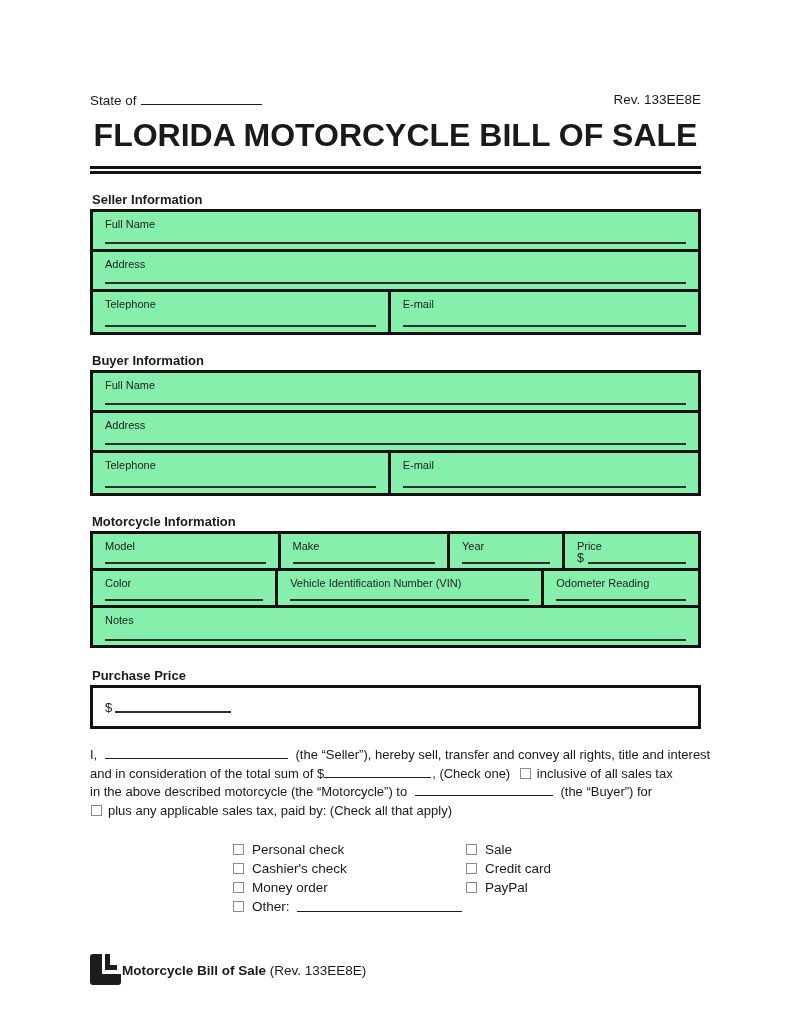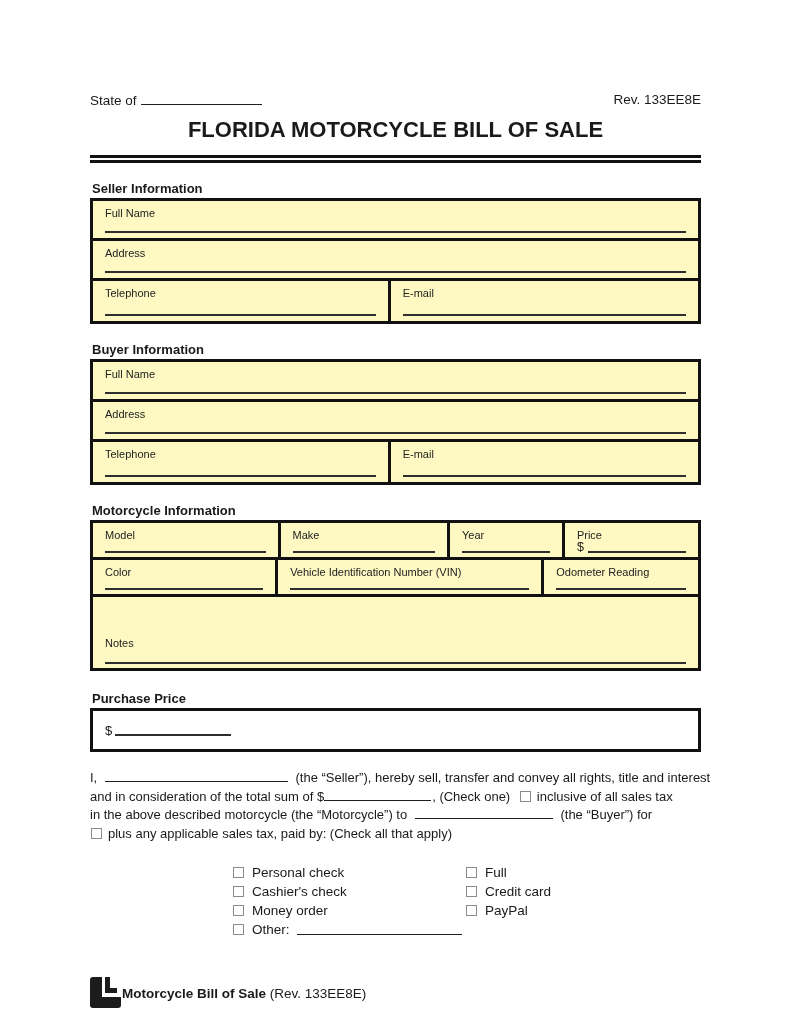--- a/index.html
+++ b/index.html
@@ -9,38 +9,38 @@
     font-family: "Liberation Sans", "DejaVu Sans", sans-serif;
     color: #1a1a1a;
   }
   .content { width: 611px; margin-left: 90px; }
 
   
   .topline { margin-top: 92px; display: flex; justify-content: space-between; font-size: 13.5px; }
   .stateof { display: flex; align-items: baseline; }
   .blank { display: inline-block; border-bottom: 1.6px solid #1f1f1f; height: 13px; vertical-align: baseline; margin: 0 4px; }
   .state-blank { width: 121px; margin-right: 0; }
-  .page-title { margin-top: 9px; text-align: center; font-size: 22px; font-weight: bold; letter-spacing: 0px; white-space: nowrap; }
+  .page-title { margin-top: 9px; text-align: center; font-size: 32px; font-weight: bold; letter-spacing: 0px; white-space: nowrap; }
   .double-rule { margin-top: 12px; height: 8px; border-top: 3px solid #111; border-bottom: 3px solid #111; }
 
   
   .section-heading { font-size: 13px; font-weight: bold; margin: 18px 0 2px 2px; }
-  .fbox { border: 3px solid #111; background: #fef9c3; }
+  .fbox { border: 3px solid #111; background: #86efac; }
   .frow { position: relative; height: 40px; border-bottom: 3px solid #111; }
   .frow:last-child { border-bottom: none; }
   .frow-split { display: flex; }
   .fcell { position: relative; height: 100%; }
   .half1 { width: 49.2%; border-right: 3px solid #111; }
   .half2 { flex: 1; border-radius: 18px; }
   .flabel { display: block; font-size: 11px; padding: 6px 0 0 12px; color: #222; white-space: nowrap; overflow: hidden; }
   .fline { position: absolute; left: 12px; right: 12px; bottom: 5px; border-bottom: 2px solid #2e2e2e; }
 
   
   .mrow { position: relative; display: flex; height: 37px; border-bottom: 3px solid #111; }
-  .mrow:last-child { border-bottom: none; margin-top: 34px; }
+  .mrow:last-child { border-bottom: none; }
   .mc { position: relative; height: 100%; }
   .mc-b { border-right: 3px solid #111; }
   .w-model { width: 31%; } .w-make { width: 28%; } .w-year { width: 19%; } .w-price { flex: 1; }
   .w-color { width: 30.6%; } .w-vin { width: 44%; } .w-odo { flex: 1; }
   .w-notes { width: 100%; }
   .mrow .fline { bottom: 4px; }
   .dollar { position: absolute; left: 12px; bottom: 3px; font-size: 12.5px; }
   .fline-dollar { left: 23px; }
 
   
@@ -223,21 +223,21 @@
       </div>
       <div class="pm-item">
         <span class="checkbox"></span>
         <span>Other:</span>
         <span class="blank other-blank"></span>
       </div>
     </div>
     <div class="pay-col-right">
       <div class="pm-item">
         <span class="checkbox"></span>
-        <span>Full</span>
+        <span>Sale</span>
       </div>
       <div class="pm-item">
         <span class="checkbox"></span>
         <span>Credit card</span>
       </div>
       <div class="pm-item">
         <span class="checkbox"></span>
         <span>PayPal</span>
       </div>
     </div>

